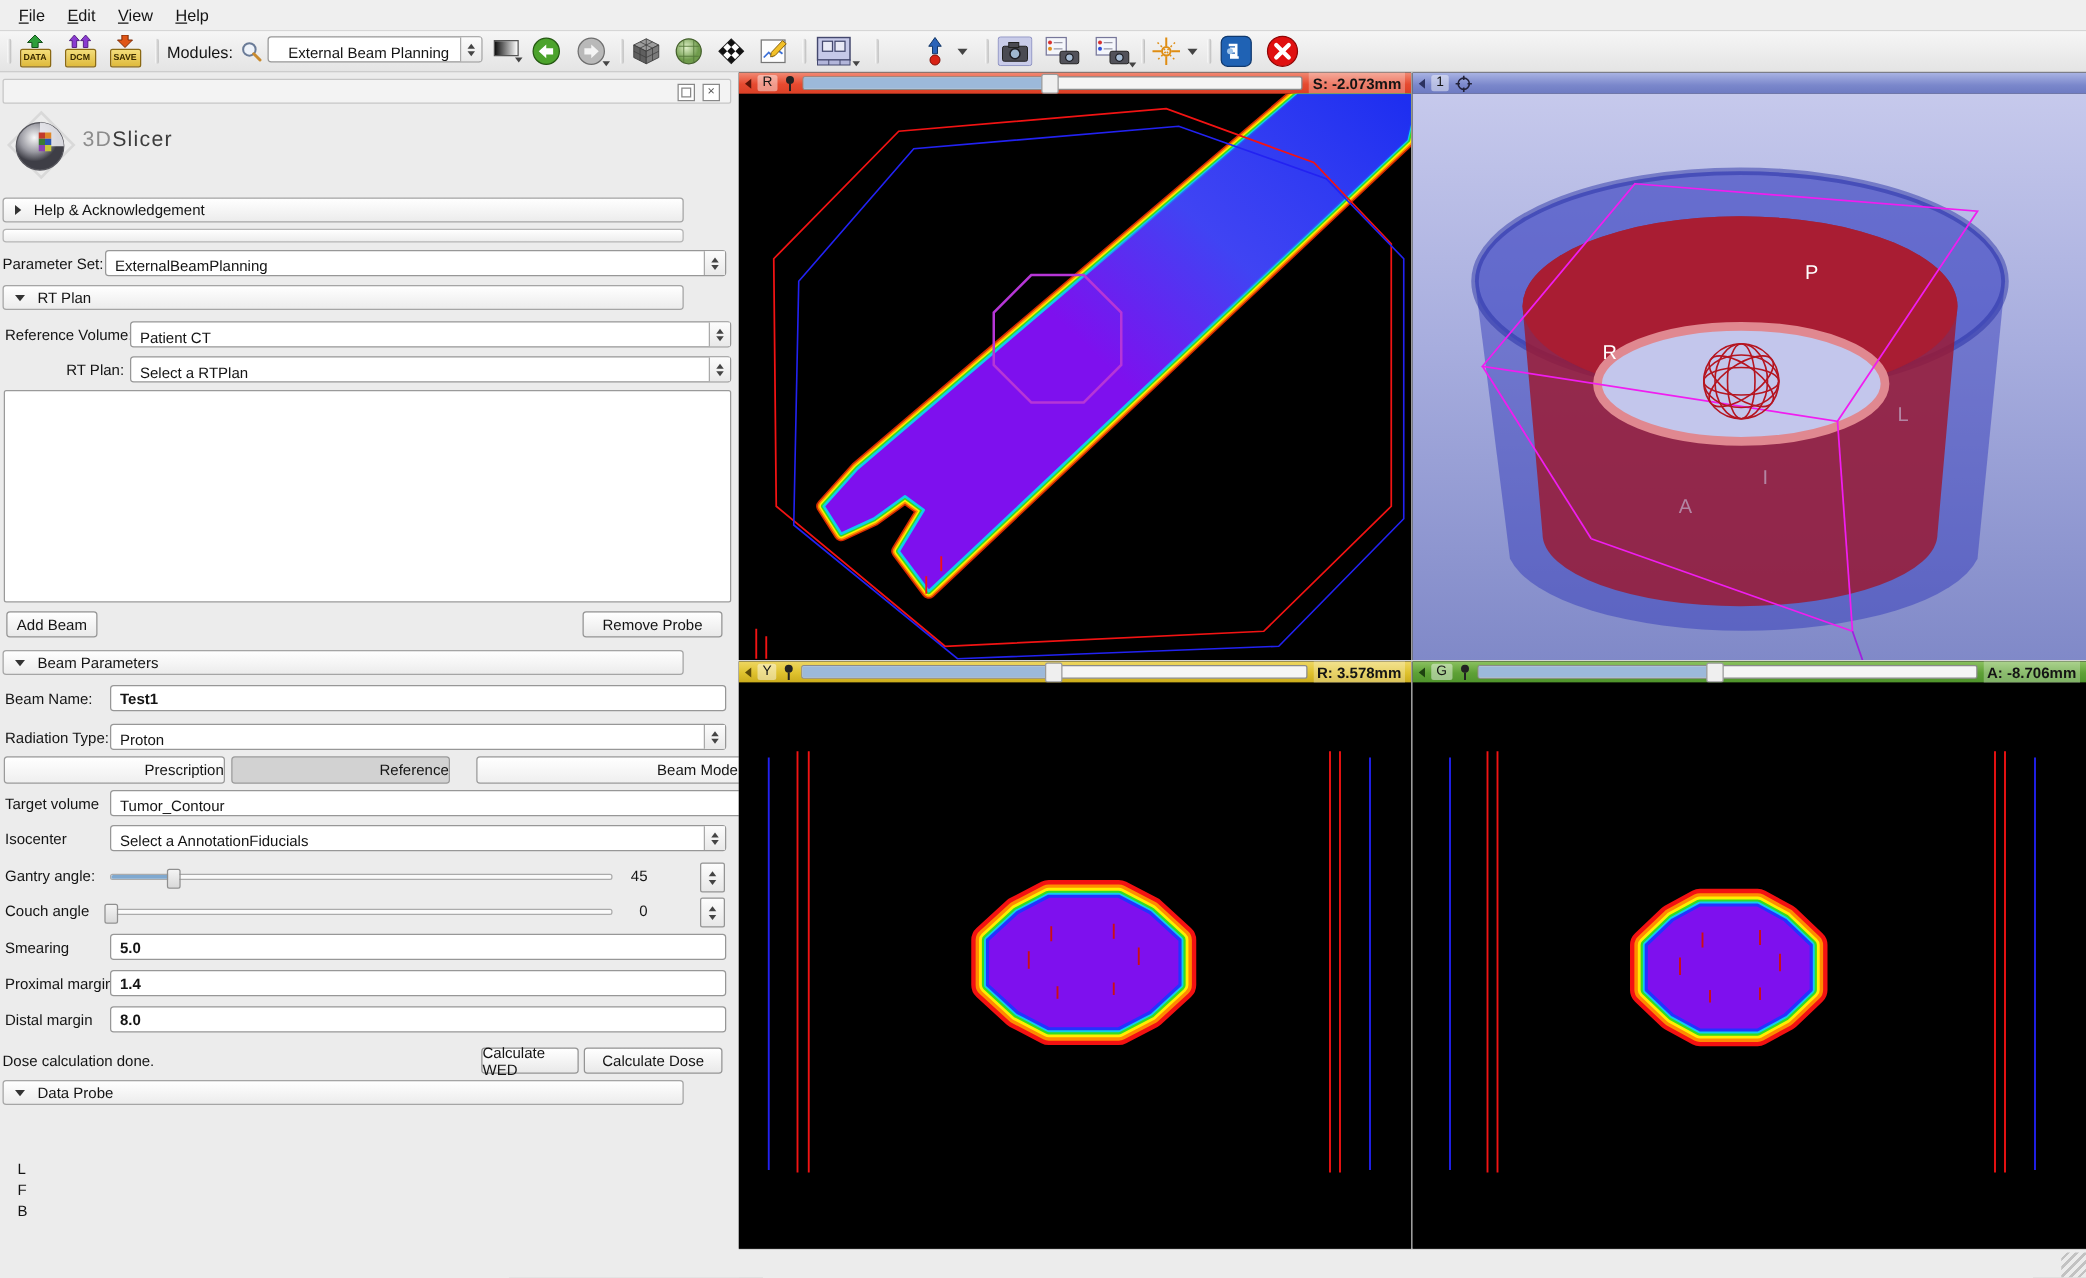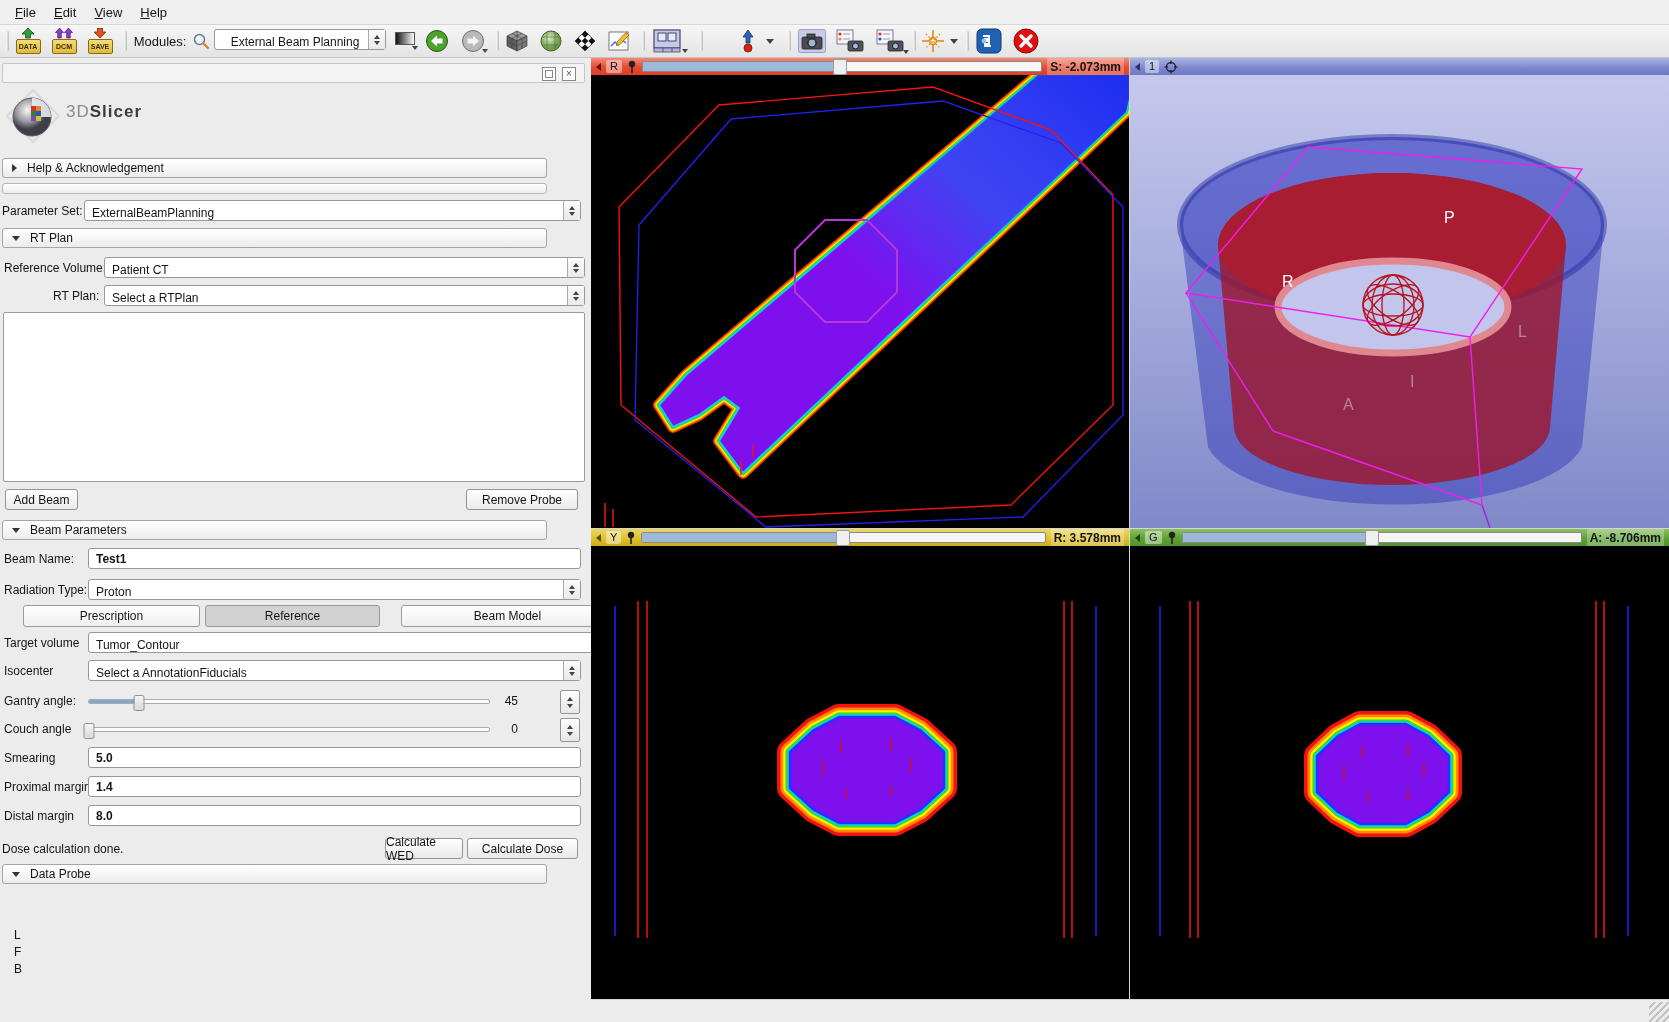--- a/index.html
+++ b/index.html
@@ -32,21 +32,21 @@
   .tfield .ctext{padding-left:7px;}
   .pbtn{border:1px solid #949494;border-radius:3px;background:linear-gradient(#ffffff,#e9e9e9);
         display:flex;align-items:center;justify-content:center;font-size:12px;box-sizing:border-box;height:21px;}
   
   .module-panel{position:absolute;top:58px;left:0;width:591px;bottom:0;background:#ececec;}
   .ppos{position:absolute;box-sizing:border-box;}
   .collapse-bar{border:1px solid #a5a5a5;border-radius:3px;background:linear-gradient(#ffffff,#ececec);
                 display:flex;align-items:center;gap:10px;padding-left:9px;height:20px;}
   .plabel{position:absolute;white-space:nowrap;}
   .tab{position:absolute;border:1px solid #9a9a9a;border-radius:3px;background:linear-gradient(#ffffff,#efefef);
-       display:flex;align-items:center;justify-content:center;height:22px;box-sizing:border-box;margin-left:20px;}
+       display:flex;align-items:center;justify-content:flex-end;height:22px;box-sizing:border-box;}
   .tab.active{background:#d2d2d2;}
   .slider-groove{position:absolute;height:5px;background:#fafafa;border:1px solid #ababab;border-radius:2px;}
   .slider-fill{position:absolute;left:0;top:0;height:100%;background:#7fa8cf;border-radius:2px;}
   .slider-handle{position:absolute;top:-5px;width:9px;height:14px;background:linear-gradient(#f4f4f4,#d9d9d9);
                  border:1px solid #8f8f8f;border-radius:2px;transform:translateX(-50%);}
   .spinbox{position:absolute;width:18px;height:22px;border:1px solid #949494;border-radius:2px;
            background:linear-gradient(#fdfdfd,#e7e7e7);display:flex;flex-direction:column;align-items:center;justify-content:center;gap:3px;}
   
   .views{position:absolute;left:591px;top:58px;width:1078px;height:942px;background:#d4d4d4;}
   .view{position:absolute;overflow:hidden;background:#000;}
@@ -292,21 +292,21 @@
         <rect x="26" y="18" width="5" height="5" fill="#c23a2a"></rect>
           <rect x="31" y="18" width="5" height="5" fill="#e0872a"></rect>
         <rect x="26" y="23" width="5" height="5" fill="#3a7a34"></rect>
           <rect x="31" y="23" width="5" height="5" fill="#2a55b0"></rect>
         <rect x="26" y="28" width="5" height="5" fill="#8a44b0"></rect>
           <rect x="31" y="28" width="5" height="5" fill="#c8c83a"></rect>
       </g>
     </svg>
   </div>
   <div class="ppos" style="left:66px;top:44px;font-size:17px;letter-spacing:1px">
-    <span style="color:#8c8c8c">3D</span><span style="color:#3c3c3c;font-weight:bold">Slicer</span>
+    <span style="color:#8c8c8c">3D</span><span style="color:#3c3c3c;font-weight:normal">Slicer</span>
   </div>
 
   <div class="ppos collapse-bar" style="left:2px;top:100px;width:545px">
     <span class="tri tri-r"></span>
     <span>Help &amp; Acknowledgement</span>
   </div>
   <div class="ppos" style="left:2px;top:125px;width:545px;height:11px;border:1px solid #b5b5b5;border-radius:3px;background:linear-gradient(#fff,#ededed)"></div>
 
   <span class="plabel" style="left:2px;top:146px">Parameter Set:</span>
   <div class="combo ppos" style="left:84px;top:142px;width:497px">

